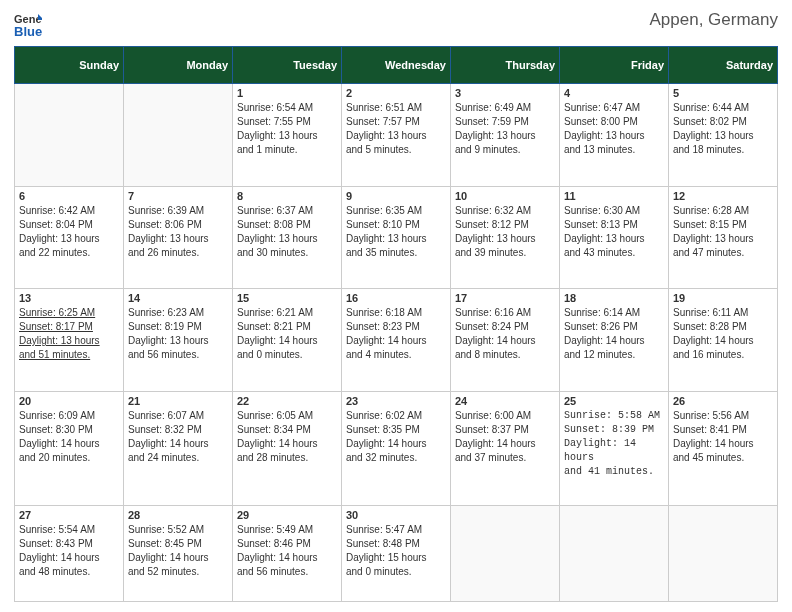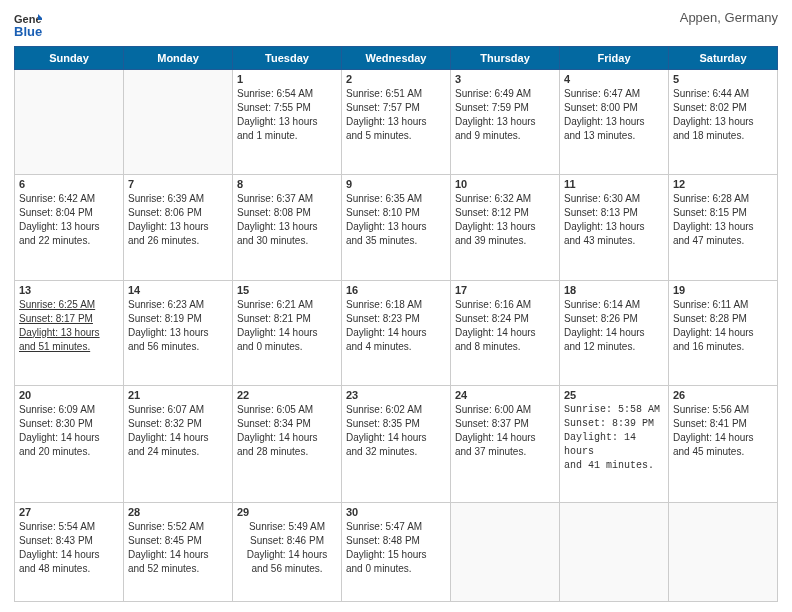--- a/index.html
+++ b/index.html
@@ -34,36 +34,36 @@
     }
     .title-block {
       text-align: right;
     }
     .title-main {
       font-size: 28px;
       font-weight: bold;
       color: #333;
     }
     .title-sub {
-      font-size: 13px;
+      font-size: 17px;
       color: #555;
     }
     .cal-table {
       width: 100%;
       border-collapse: collapse;
       table-layout: fixed;
       flex: 1;
     }
     .cal-table th {
-      background-color: #0369a1;
+      background-color: #14532d;
       color: #fff;
       font-size: 11px;
       font-weight: bold;
-      padding: 5px 4px;
-      text-align: center;
+      padding: 12px 4px;
+      text-align: right;
       border: 1px solid #1e5a96;
     }
     .cal-table td {
       border: 1px solid #ccc;
       vertical-align: top;
       padding: 3px 4px;
       font-size: 9px;
       color: #333;
       height: 82px;
     }
@@ -318,21 +318,21 @@
           </td>
           <td>
             <span class="day-num">28</span>
             <div class="day-info" style="white-space: pre-line;">Sunrise: 5:52 AM
 Sunset: 8:45 PM
 Daylight: 14 hours
 and 52 minutes.</div>
           </td>
           <td>
             <span class="day-num">29</span>
-            <div class="day-info" style="white-space: pre-line; text-align: center;">Sunrise: 5:49 AM
+            <div class="day-info" style="white-space: pre-line;">Sunrise: 5:49 AM
 Sunset: 8:46 PM
 Daylight: 14 hours
 and 56 minutes.</div>
           </td>
           <td>
             <span class="day-num">30</span>
             <div class="day-info" style="white-space: pre-line;">Sunrise: 5:47 AM
 Sunset: 8:48 PM
 Daylight: 15 hours
 and 0 minutes.</div>

